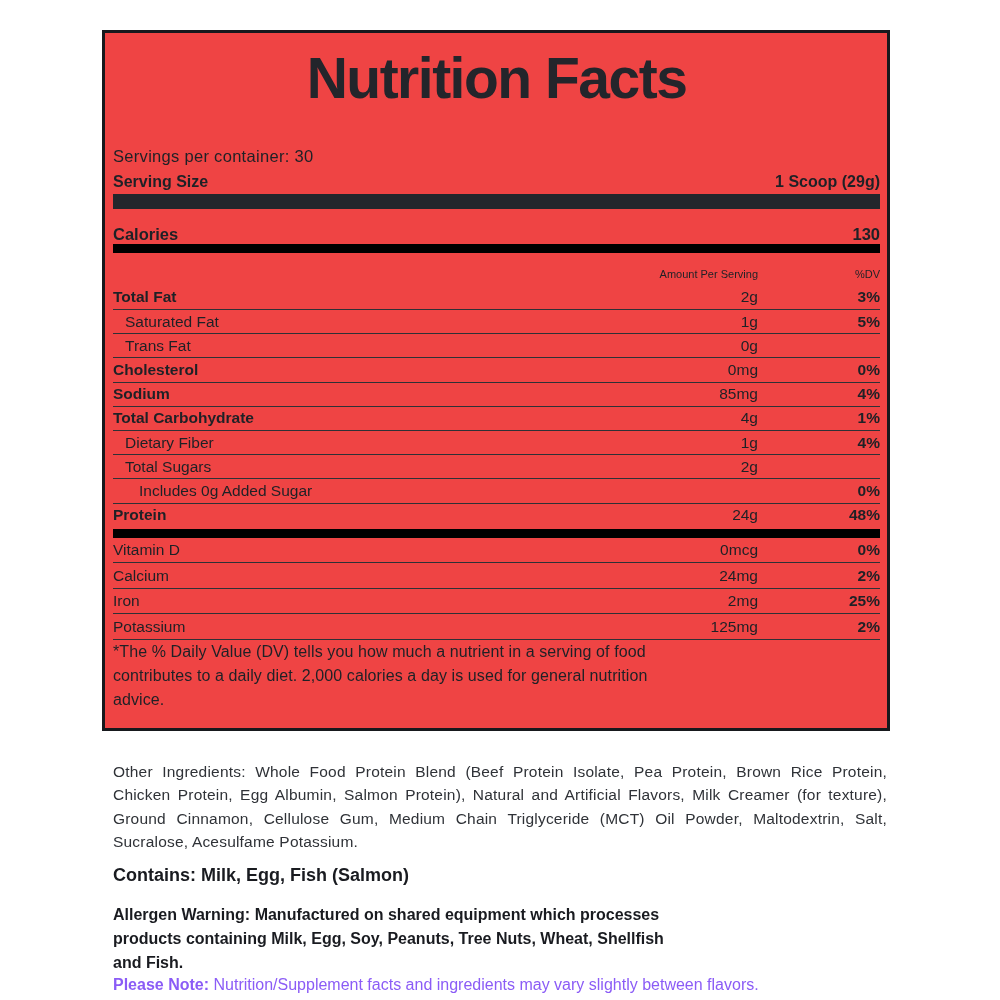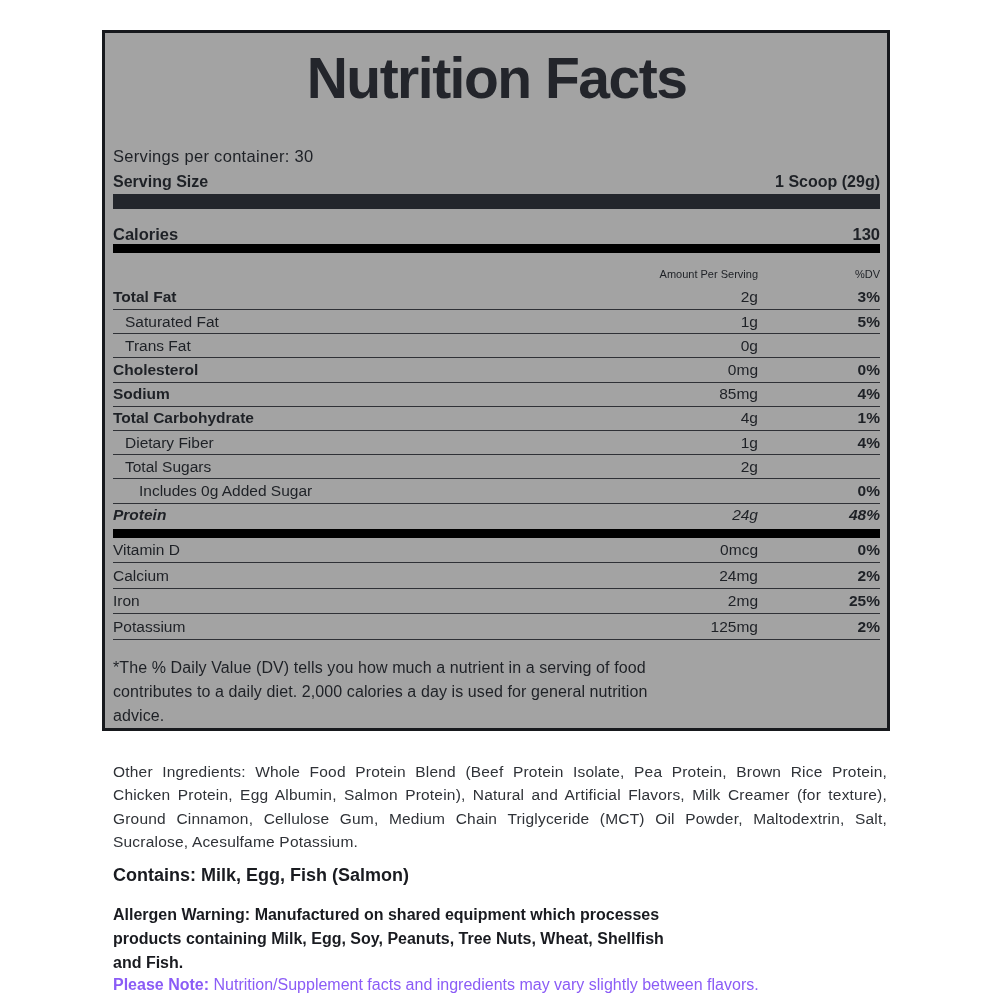--- a/index.html
+++ b/index.html
@@ -12,21 +12,21 @@
     position: relative;
   }
 
   
   .label-box {
     position: absolute;
     left: 102px; top: 30px;
     width: 788px; height: 701px;
     border: 3px solid #17191d;
     padding: 0 7px 0 8px;
-    background: #a3a3a3;
+    background: #ef4444;
   }
 
   .nf-title {
     margin-top: 14px;
     text-align: center;
     font-size: 57px;
     line-height: 1.12;
     font-weight: 900;
     letter-spacing: -1.5px;
     color: #23252b;
@@ -78,32 +78,32 @@
   }
 
   .nrow, .mrow {
     display: flex;
     align-items: center;
     font-size: 15.5px;
     border-bottom: 1px solid #2f3136;
   }
   .nrow { height: 24.2px; }
   .mrow { height: 25.6px; }
-  .nrow.nob { border-bottom: none; height: 23.2px; font-style: italic; }
+  .nrow.nob { border-bottom: none; height: 23.2px; }
 
   .lbl { flex: 1; white-space: nowrap; }
   .b   { font-weight: 700; }
   .i1  { padding-left: 12px; }
   .i2  { padding-left: 26px; }
   .amt { width: 200px; text-align: right; white-space: nowrap; }
   .dv  { width: 122px; text-align: right; white-space: nowrap; font-weight: 700; }
   .hdr-row .amt, .hdr-row .dv { font-weight: 400; }
 
   .footnote {
-    margin-top: 16px;
+    margin-top: 0;
     font-size: 16px;
     line-height: 23.8px;
     letter-spacing: 0.1px;
   }
 
   
   .below {
     position: absolute;
     left: 113px; top: 760px;
     width: 774px;

